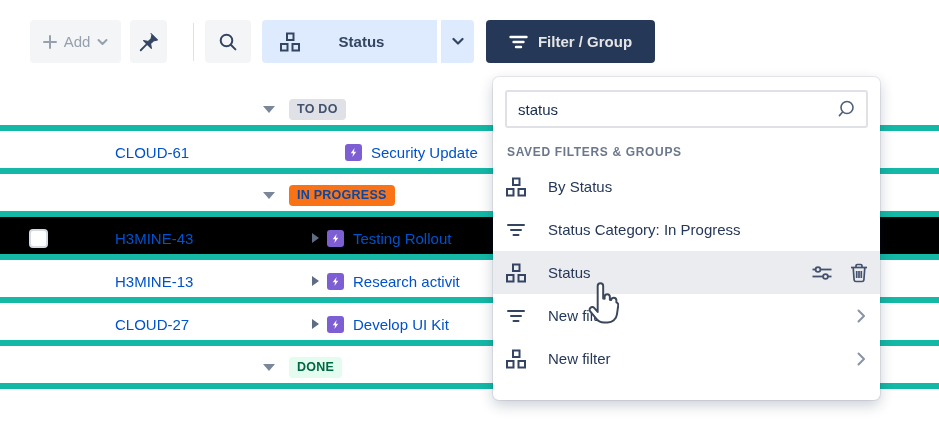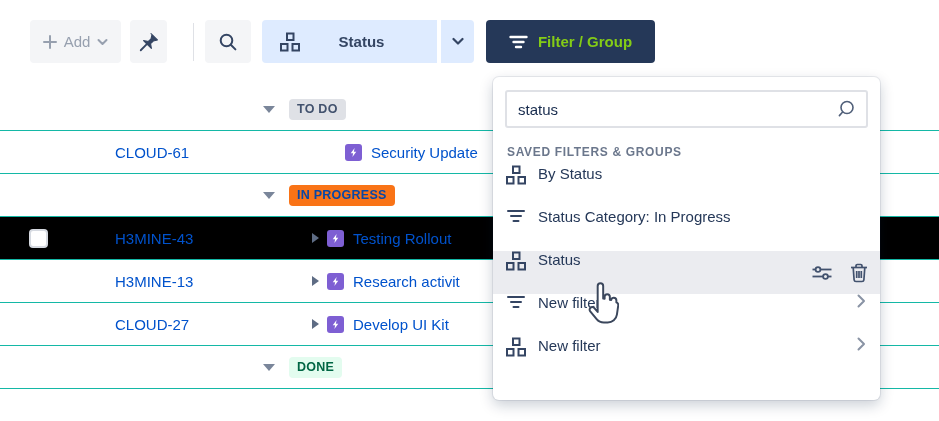--- a/index.html
+++ b/index.html
@@ -23,32 +23,32 @@
   .btn-search { left:205px; width:46px; }
   .btn-groupby {
     left:262px; width:175px; background:#deebff; color:#344563; font-weight:700;
     border-radius:4px 0 0 4px; padding:0 14px 0 18px; justify-content:flex-start; gap:0;
   }
   .btn-groupby .seg-label { flex:1; text-align:center; }
   .btn-groupby-caret {
     left:441px; width:33px; background:#deebff; border-radius:0 4px 4px 0;
   }
   .btn-filtergroup {
-    left:486px; width:169px; background:#253858; color:#84cc16; font-weight:700; gap:10px;
+    left:486px; width:169px; background:#253858; color:#e5e5e5; font-weight:700; gap:10px;
   }
 
   
   .thead {
     height:27px; border-bottom:1px solid #c1c7d0; position:relative;
     font-size:14px; font-weight:700; color:#5e6c84;
   }
   .th-key { position:absolute; left:115px; top:2px; }
   .th-summary { position:absolute; left:245px; top:2px; }
 
-  .trow { position:relative; height:43px; border-bottom:1px solid #14b8a6; }
+  .trow { position:relative; height:43px; border-bottom:6px solid #14b8a6; }
   .trow.selected { background:#000000; }
   .cell-key {
     position:absolute; left:115px; top:0; height:42px; display:flex; align-items:center;
     font-size:15px; color:#0052cc; cursor:pointer;
   }
   .cell-summary {
     position:absolute; left:245px; top:0; height:42px; right:0;
     display:flex; align-items:center; white-space:nowrap; overflow:hidden;
   }
   .sum-text { font-size:15px; color:#0052cc; cursor:pointer; }
@@ -91,21 +91,21 @@
     font-family:"Liberation Sans", sans-serif; font-size:15px; color:#172b4d;
     padding:0 40px 0 11px; outline:none; background:#fff;
   }
   .search-wrap .mag { position:absolute; right:11px; top:8px; }
   .section-label {
     margin:17px 0 6px 2px; font-size:12px; font-weight:700; color:#6b778c;
     letter-spacing:.055em;
   }
   .dd-list { margin:0 -12px; }
   .dd-item {
-    height:43px; display:flex; gap:12px; padding:0 14px 0 13px;
+    height:43px; display:flex; align-items:center; gap:22px; padding:0 14px 0 13px;
     font-size:15px; color:#253858; cursor:pointer; position:relative;
   }
   .dd-item.hovered { background:#ebecf0; }
   .dd-item .dd-icon { flex:none; display:flex; }
   .dd-item .dd-label { flex:1; }
   .dd-actions { display:flex; gap:17px; align-items:center; margin-right:-2px; }
   .dd-actions .act { cursor:pointer; display:flex; }
   .chev-right { color:#8993a4; display:flex; }
 
   

